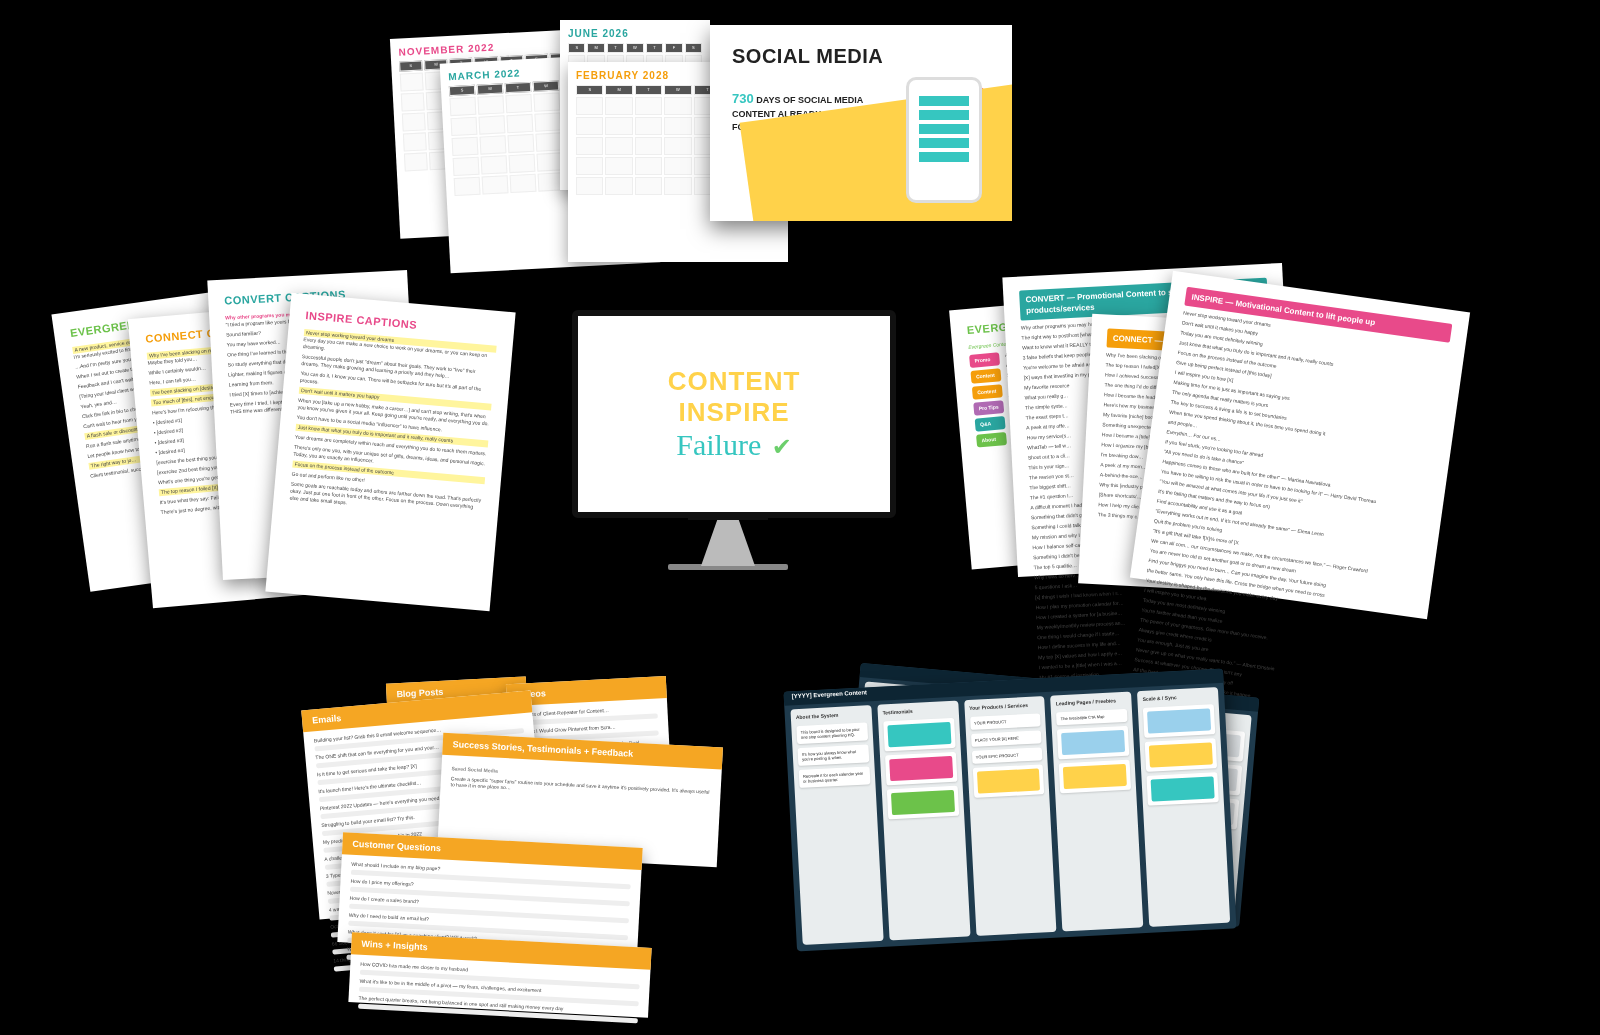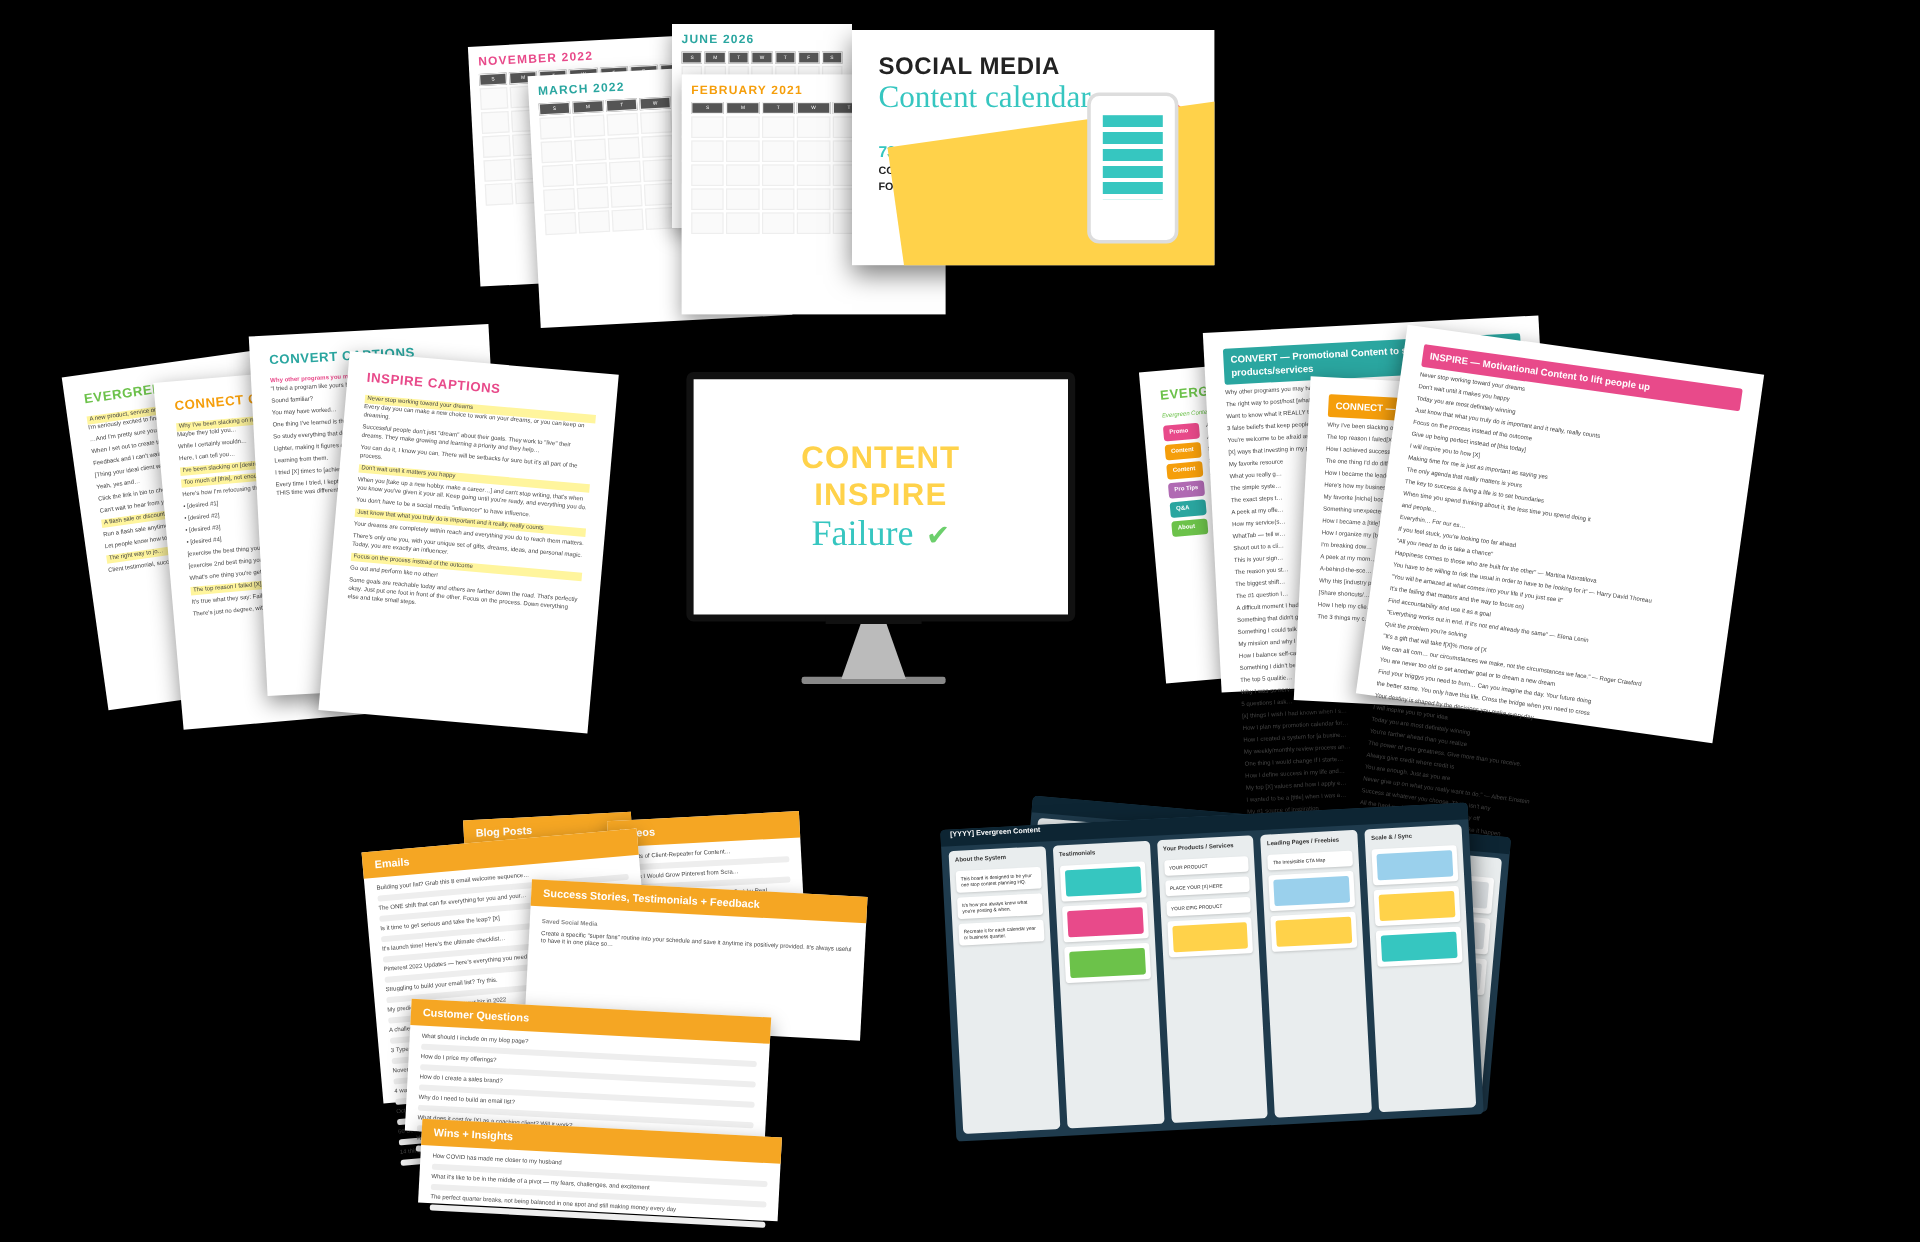--- a/index.html
+++ b/index.html
@@ -271,21 +271,21 @@
         <div></div>
         <div></div>
         <div></div>
         <div></div>
         <div></div>
         <div></div>
         <div></div>
       </div>
   </div>
   <div class="cal" style="left:568px; top:62px; width:220px; height:200px;">
-    <h5 style="color:#f59e0b">FEBRUARY 2021</h5>
+    <h5 style="color:#f59e0b">FEBRUARY 2028</h5>
     <div class="cal-grid">
         <div class="cal-head">S</div>
         <div class="cal-head">M</div>
         <div class="cal-head">T</div>
         <div class="cal-head">W</div>
         <div class="cal-head">T</div>
         <div class="cal-head">F</div>
         <div class="cal-head">S</div>
         <div></div>
         <div></div>
@@ -320,21 +320,20 @@
         <div></div>
         <div></div>
         <div></div>
         <div></div>
         <div></div>
       </div>
   </div>
 
   <div class="promo" style="left:710px; top:25px; width:302px; height:196px;">
     <div style="font-size:20px; font-weight:800; letter-spacing:.5px;">SOCIAL MEDIA</div>
-    <div style="font-family:'Brush Script MT','Segoe Script',cursive; font-size:26px; color:#36c6c0; margin-top:-2px;">Content calendar</div>
     <div class="badge24">
       <span>24</span>
       <small>MONTHS</small>
     </div>
     <div style="margin-top:22px; font-size:9px; font-weight:700; max-width:150px; line-height:1.4;">
       <span style="color:#36c6c0; font-size:13px;">730</span>
       <span>DAYS OF SOCIAL MEDIA CONTENT ALREADY PLANNED FOR YOU</span>
     </div>
     <div class="yellow-tri"></div>
     <div class="phone"></div>

